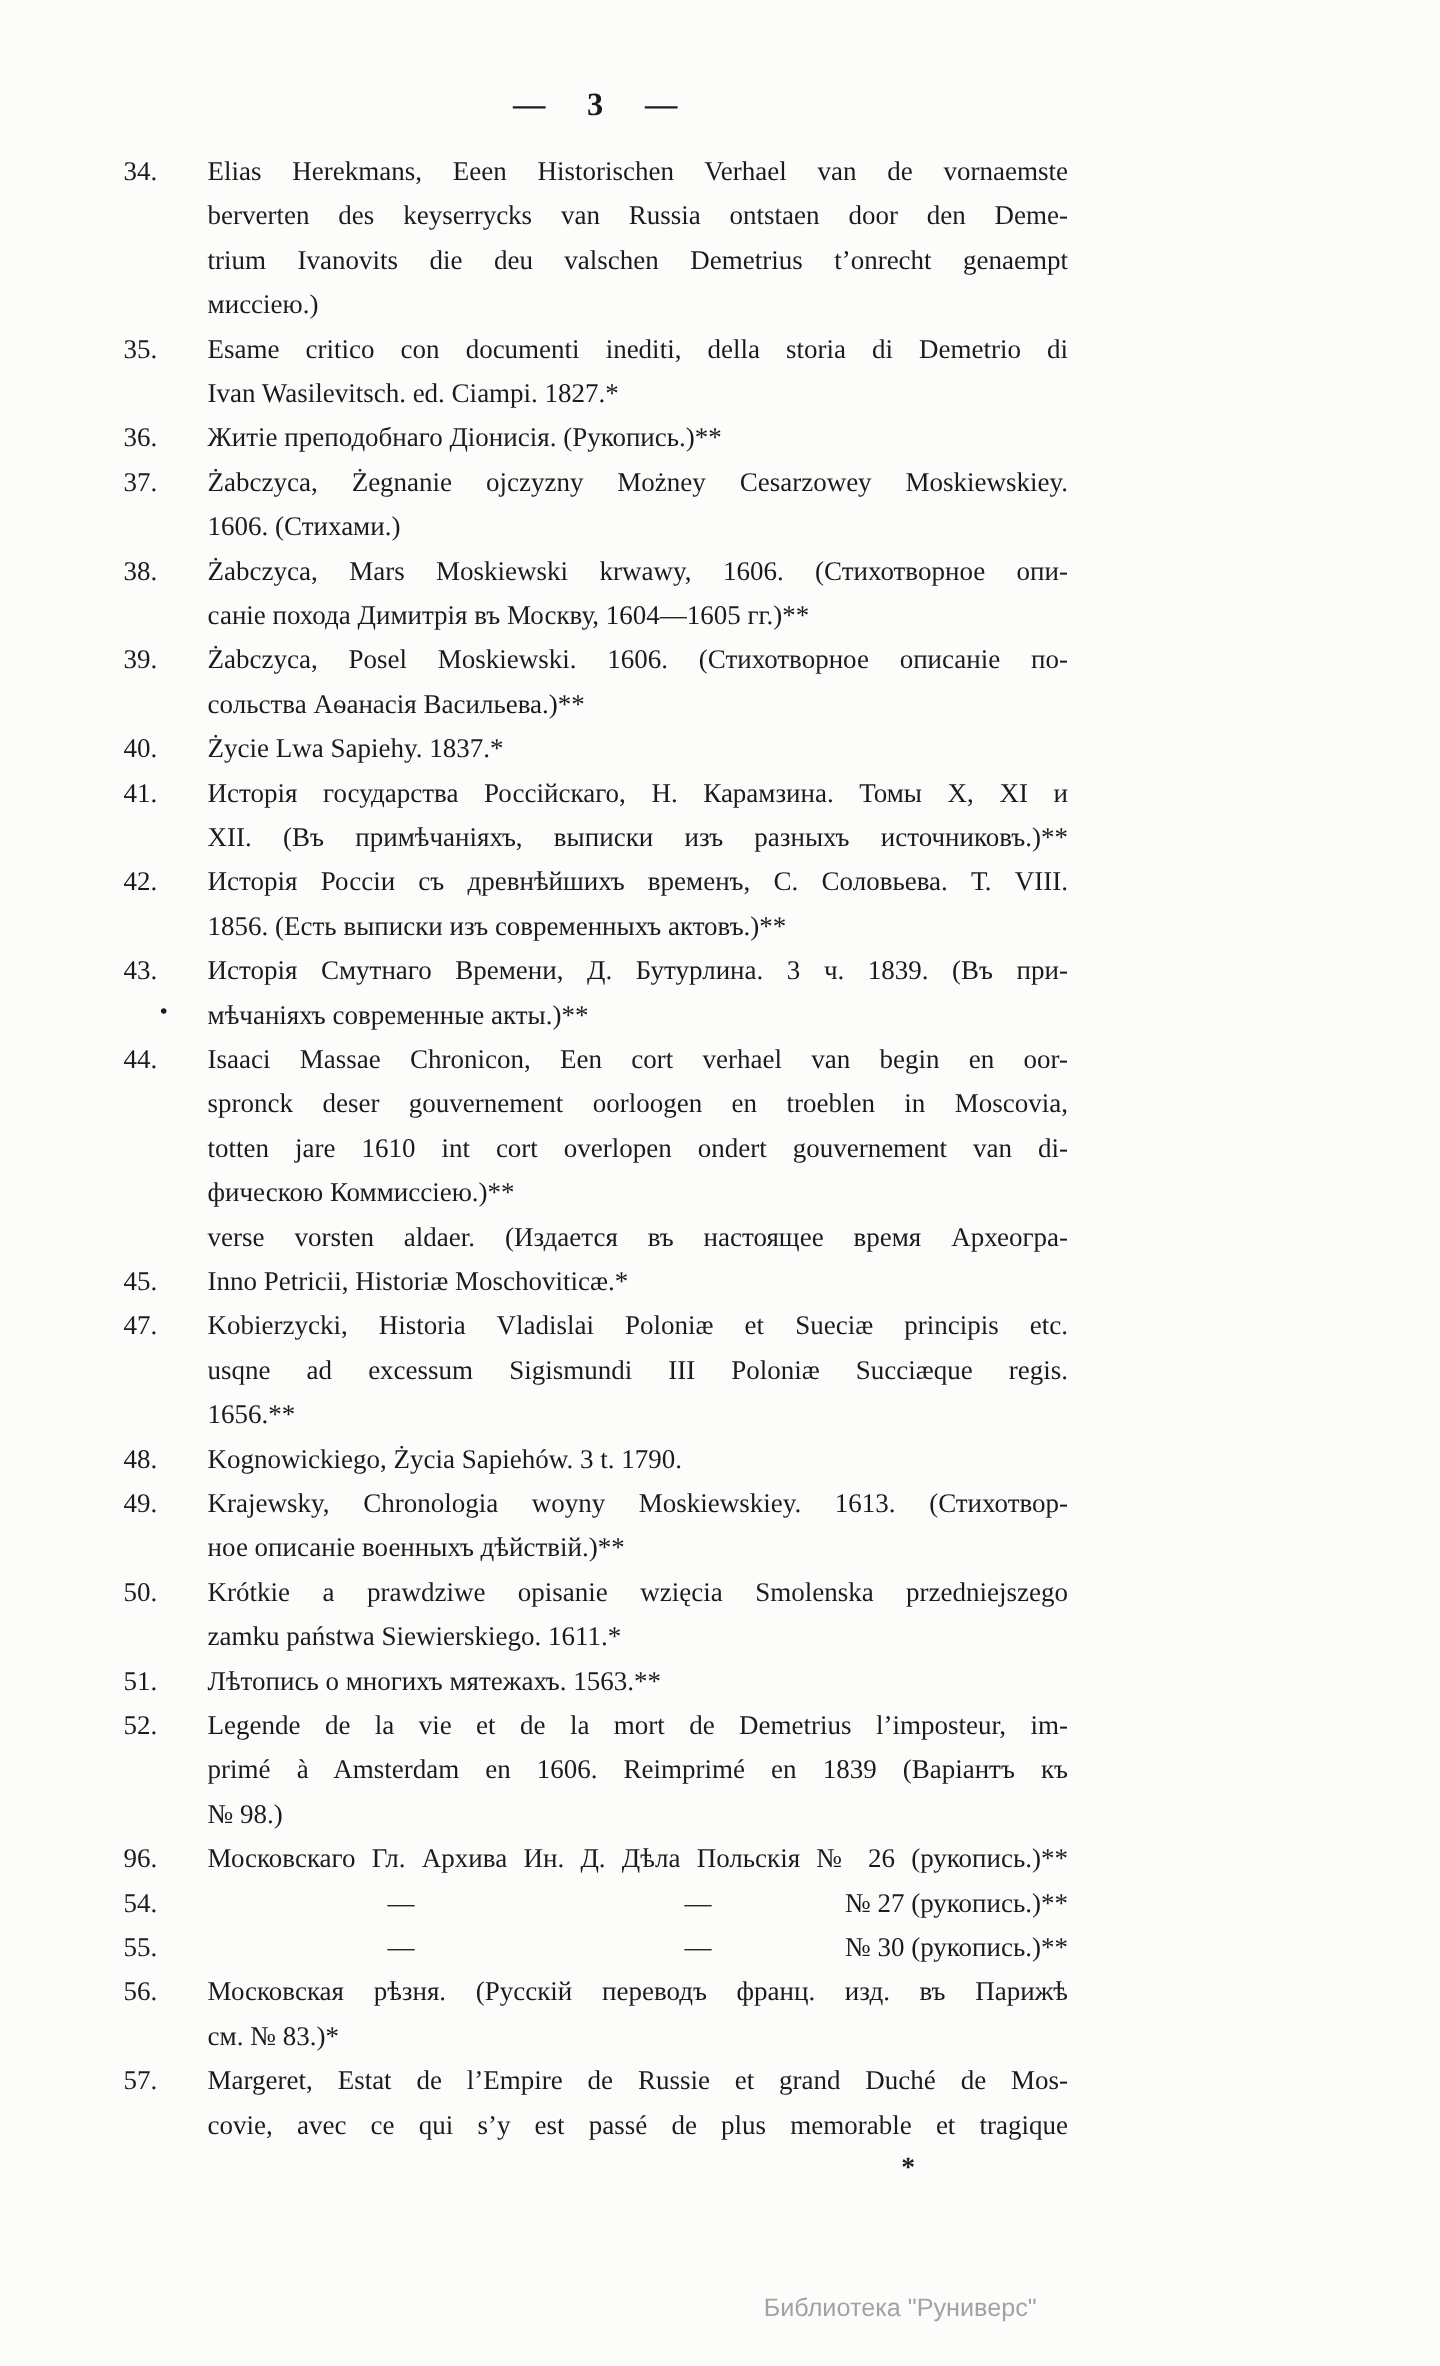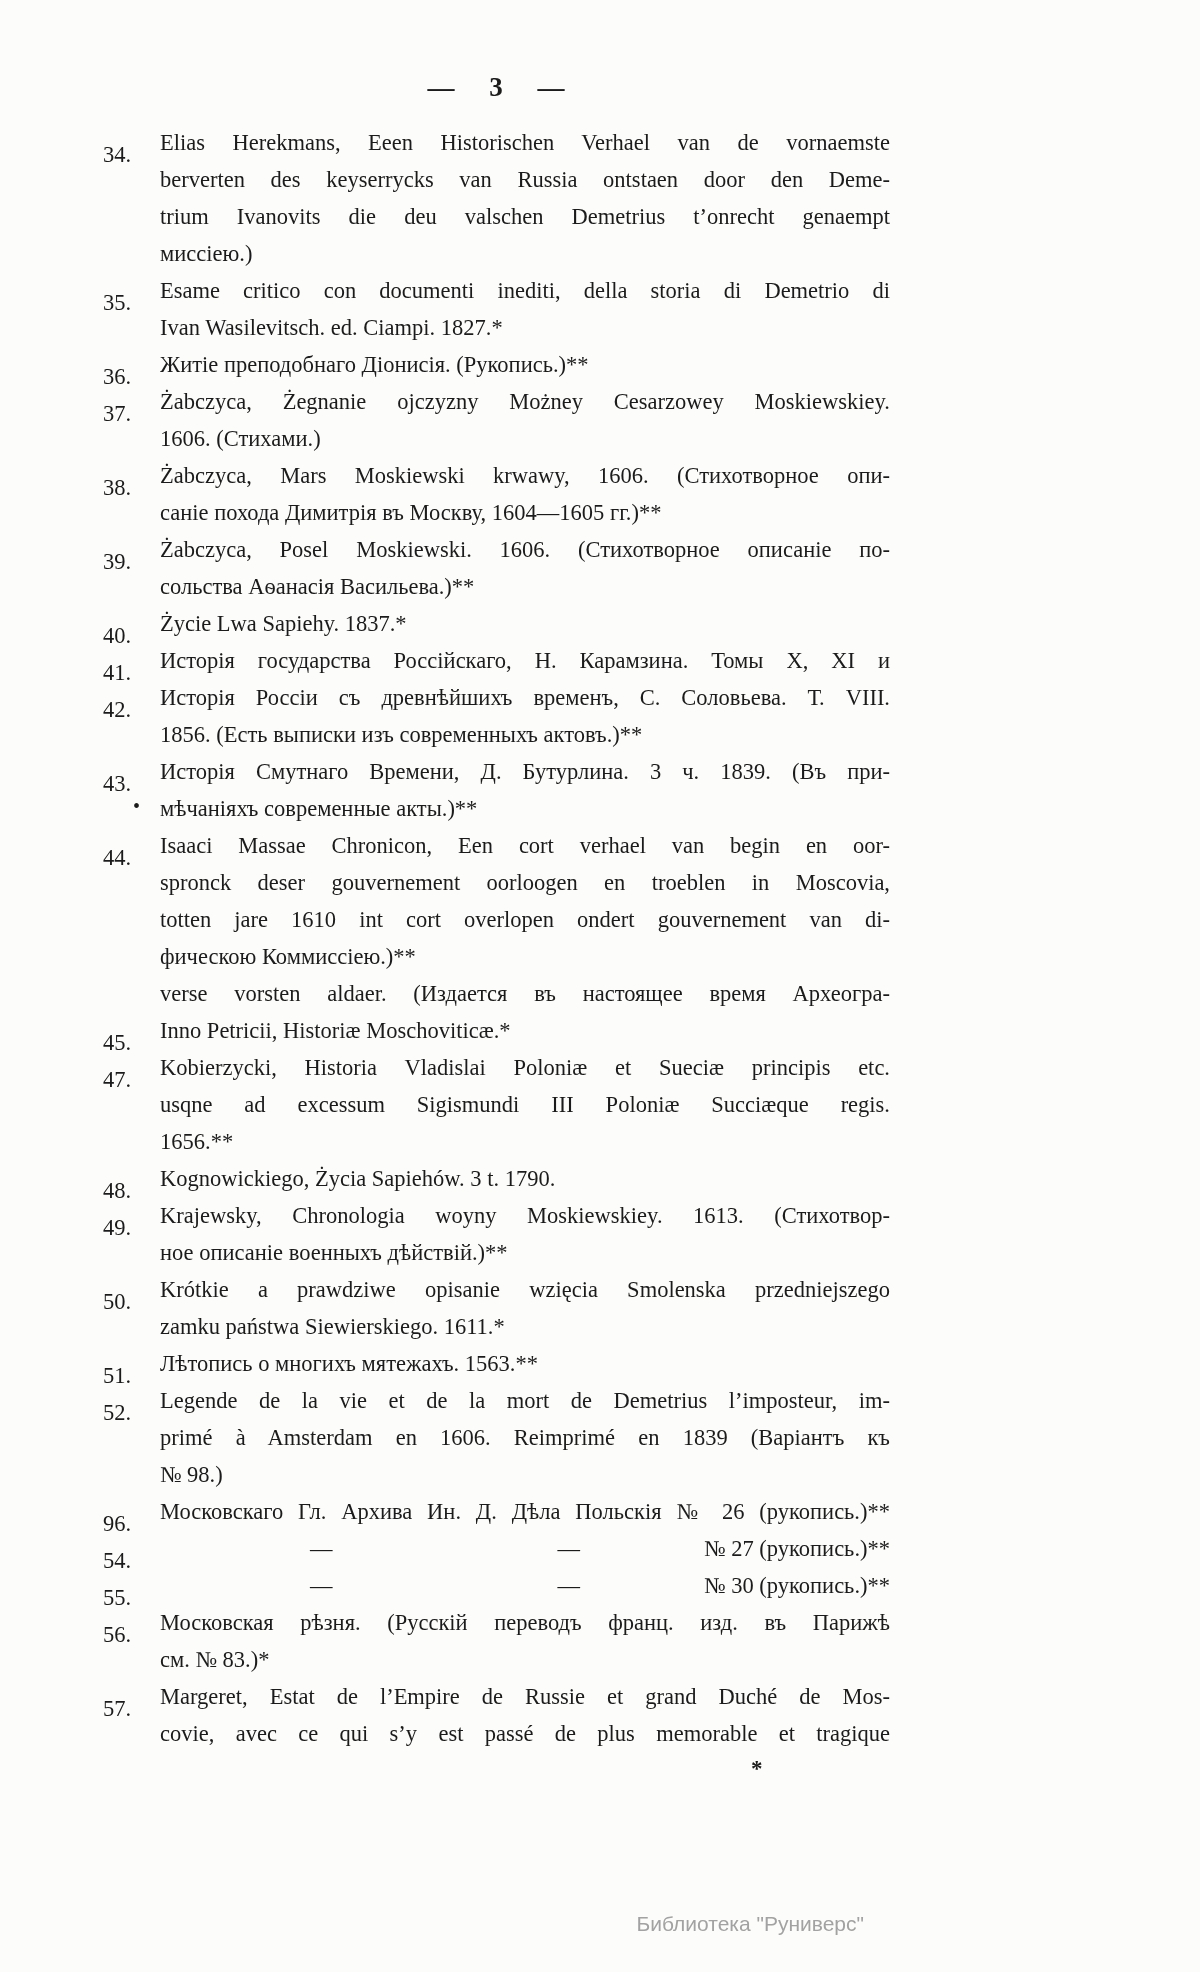--- a/index.html
+++ b/index.html
@@ -12,22 +12,22 @@
     font-family:"Liberation Serif","DejaVu Serif",serif;
     overflow:hidden;
   }
   .page-number {
     position:absolute; top:72px; left:103px; width:787px;
     text-align:center; font-size:27px; font-weight:bold;
     word-spacing:26px; letter-spacing:1px;
   }
   .entries { position:absolute; left:103px; top:124px; width:787px; }
   .entry { position:relative; padding-left:57px; box-sizing:border-box; }
-  .num { position:absolute; left:0; top:12px; font-size:22.5px; line-height:37px; }
-  .line { font-size:22.5px; line-height:37px; white-space:normal; }
+  .num { position:absolute; left:0; top:0; font-size:22.5px; line-height:37px; }
+  .line { font-size:22.5px; line-height:37px; white-space:normal;margin-left:13px; }
   .line.j { text-align:justify; text-align-last:justify; }
   .ditto { display:flex; align-items:baseline; }
   .ditto .d1 { margin-left:150px; }
   .ditto .d2 { margin-left:225px; }
   .ditto .dt { margin-left:auto; }
   .margin-dot { position:absolute; left:30px; top:42px; font-size:20px; }
   .trailing-star { padding-left:648px; font-size:23px; line-height:34px; font-weight:bold; }
   .watermark {
     position:absolute; right:336px; bottom:36px;
     font-family:"Liberation Sans","DejaVu Sans",sans-serif;
@@ -81,20 +81,21 @@
     </div>
 
     <div class="entry">
       <span class="num">40.</span>
       <div class="line">Życie Lwa Sapiehy. 1837.*</div>
     </div>
 
     <div class="entry">
       <span class="num">41.</span>
       <div class="line j">Исторія государства Россійскаго, Н. Карамзина. Томы X, XI и</div>
+      <div class="line j">XII. (Въ примѣчаніяхъ, выписки изъ разныхъ источниковъ.)**</div>
     </div>
 
     <div class="entry">
       <span class="num">42.</span>
       <div class="line j">Исторія Россіи съ древнѣйшихъ временъ, С. Соловьева. Т. VIII.</div>
       <div class="line">1856. (Есть выписки изъ современныхъ актовъ.)**</div>
     </div>
 
     <div class="entry">
       <span class="num">43.</span>

